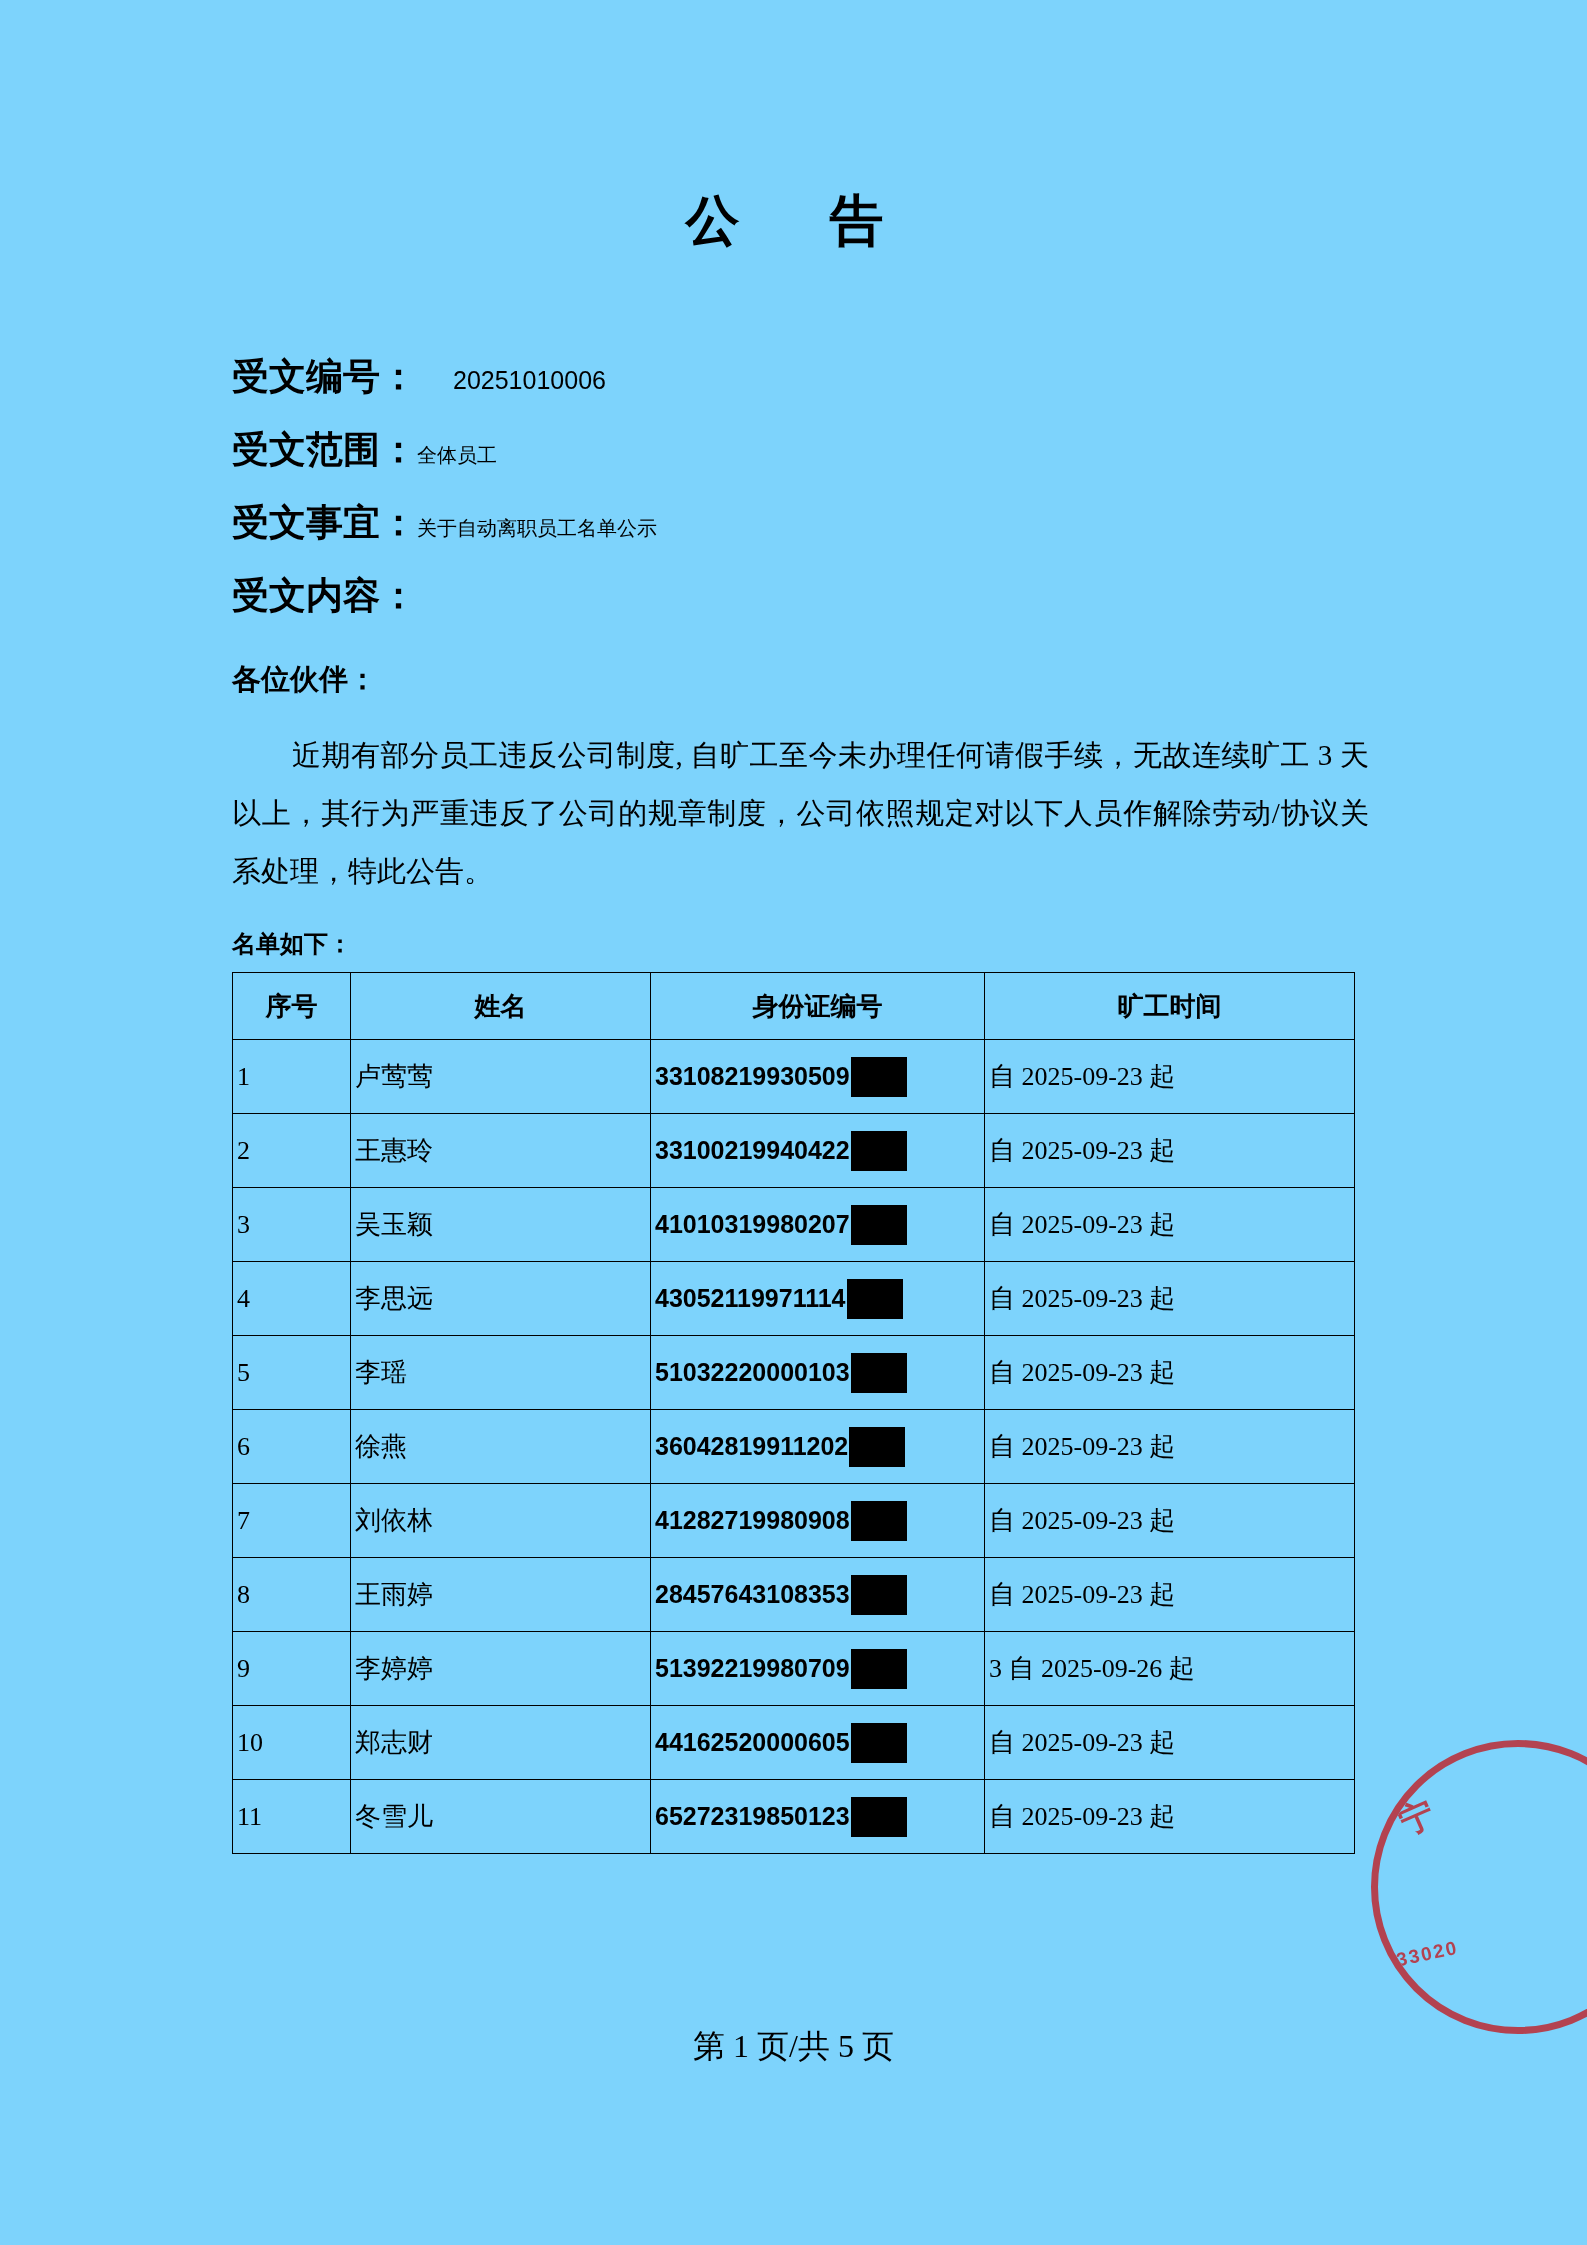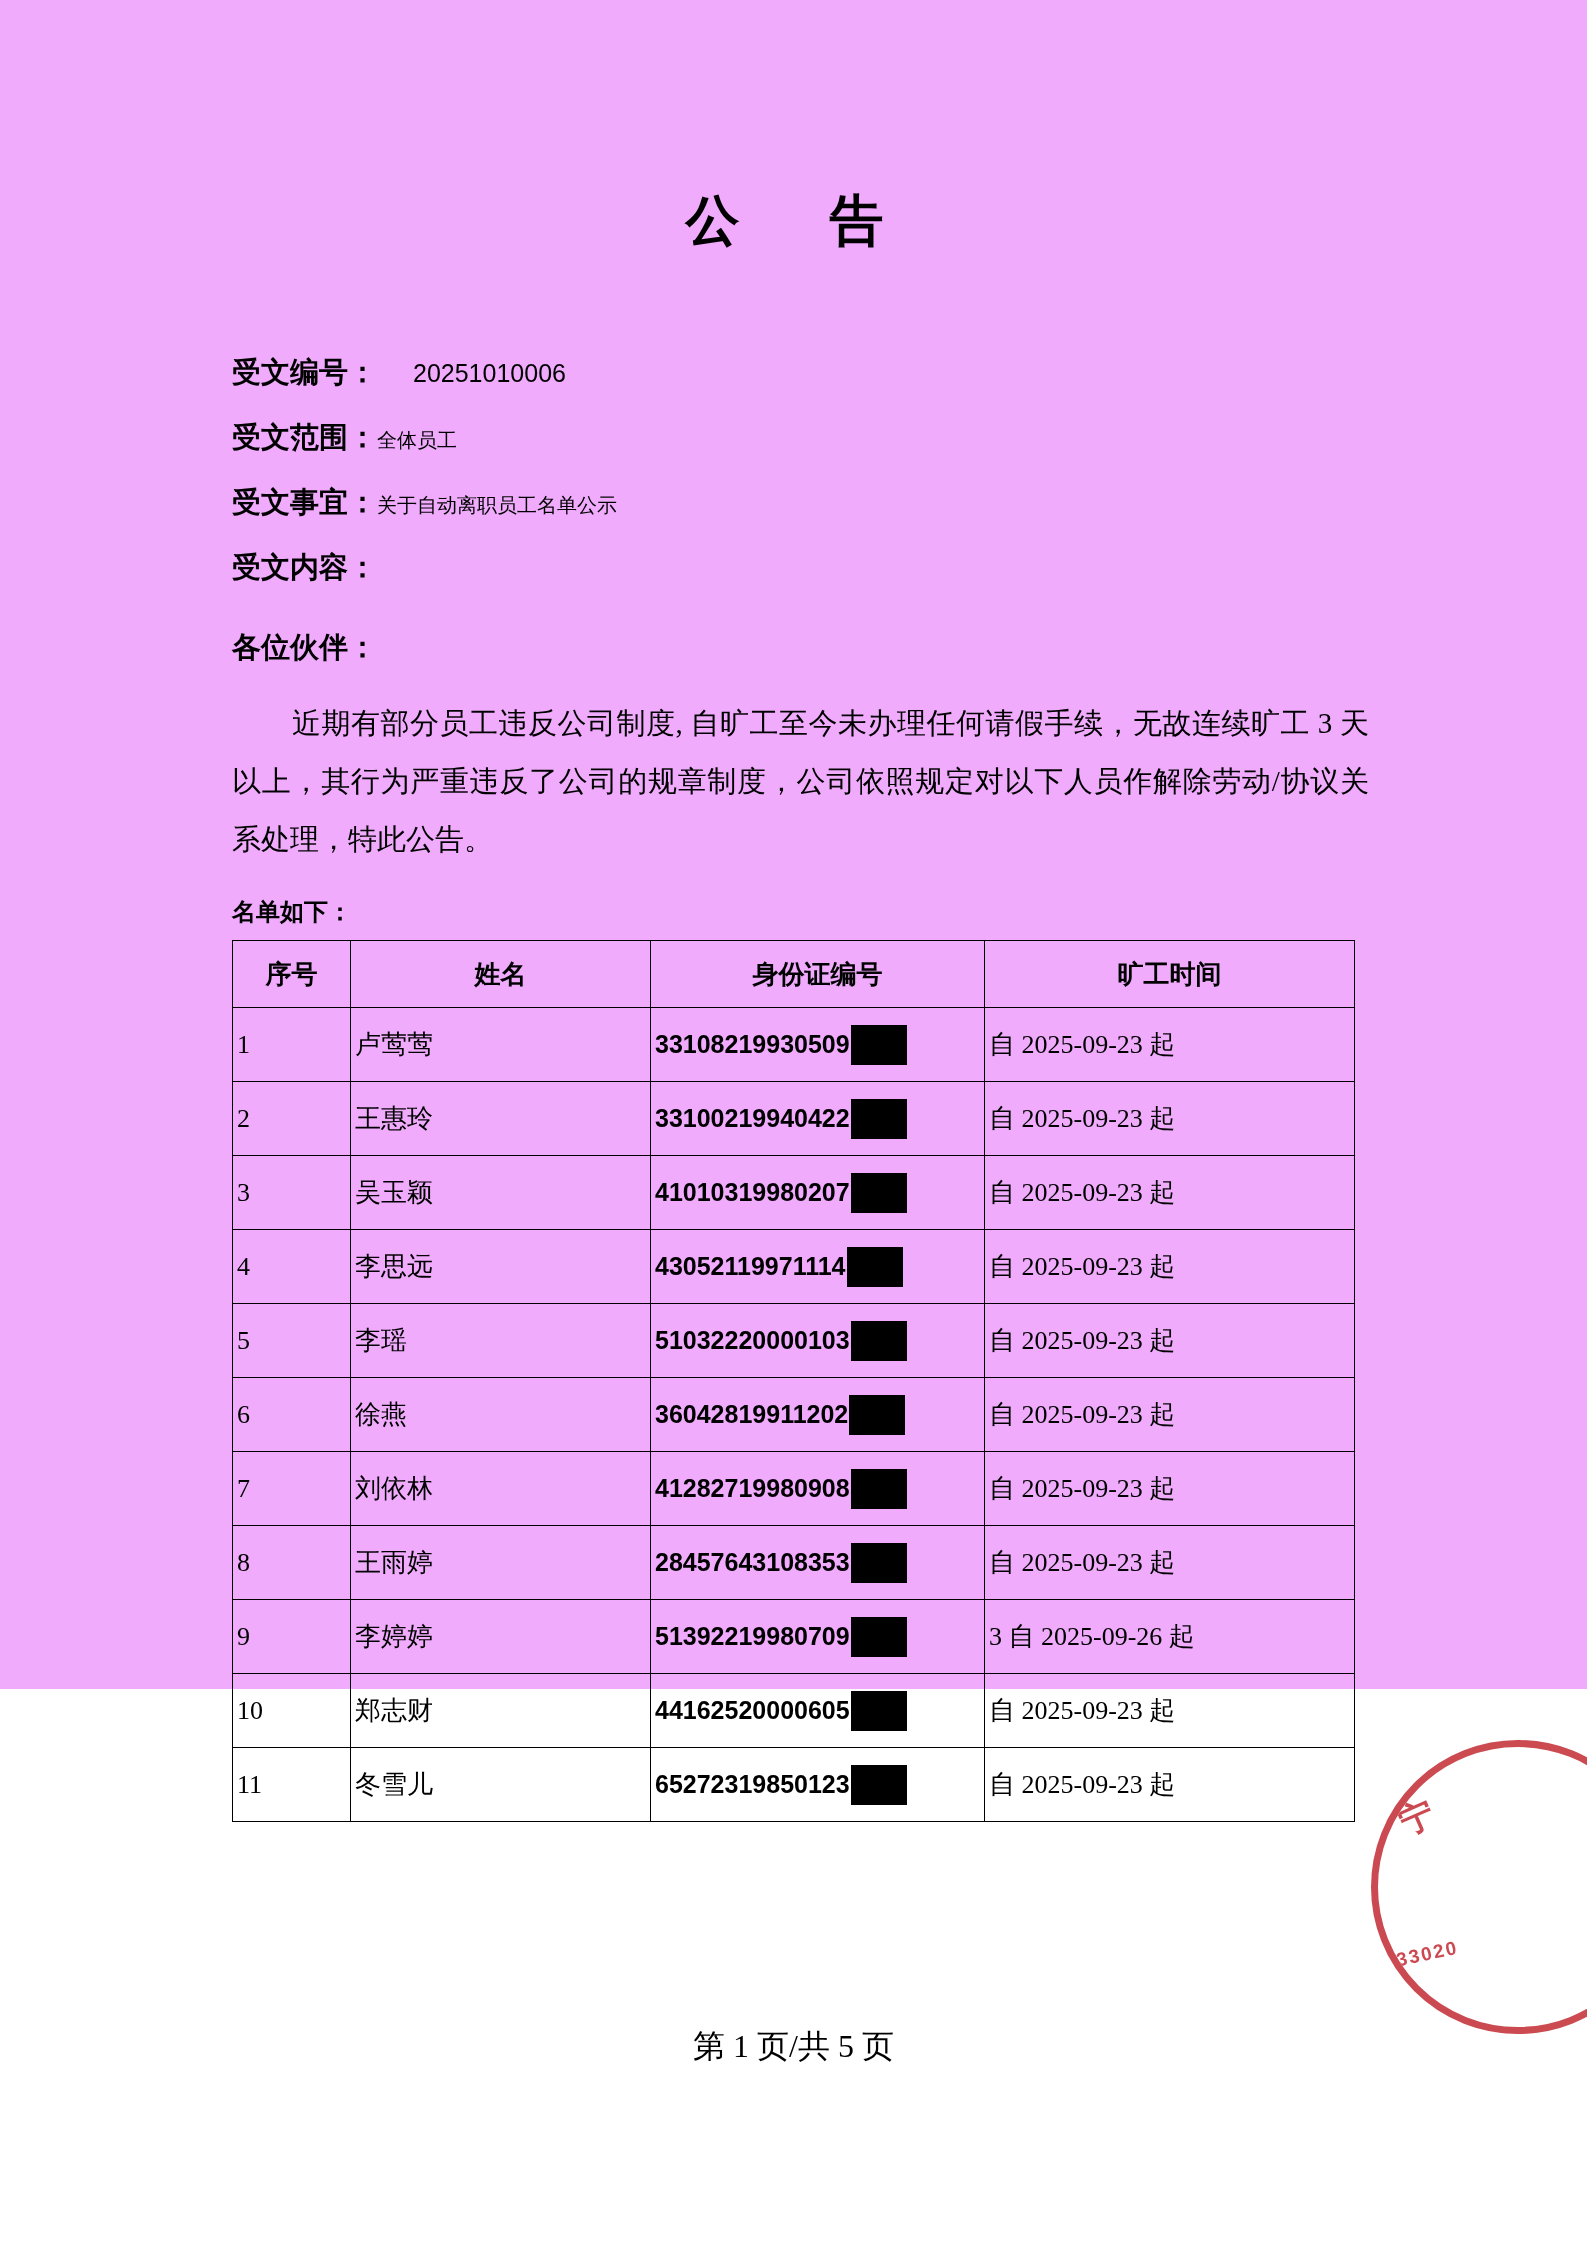--- a/index.html
+++ b/index.html
@@ -12,22 +12,22 @@
     height: 2245px;
     position: relative;
     font-family: "Liberation Serif", "DejaVu Serif", serif;
     color: #000000;
     overflow: hidden;
   }
   .page {
     position: absolute;
     left: 0; top: 0;
     width: 1587px;
-    height: 1689px;
-    background: #f0abfc;
+    height: 2245px;
+    background: #7dd3fc;
   }
   .doc-title {
     text-align: center;
     font-size: 54px;
     font-weight: bold;
     letter-spacing: 18px;
     margin-top: 185px;
     margin-bottom: 0;
     font-family: "Liberation Serif", "DejaVu Serif", serif;
   }
@@ -37,21 +37,21 @@
     margin-top: 100px;
   }
   .meta-row {
     font-size: 29px;
     line-height: 1.0;
     margin-bottom: 36px;
     white-space: nowrap;
   }
   .meta-label {
     font-weight: bold;
-    font-size: 29px;
+    font-size: 37px;
     font-family: Liberation Serif, serif;
   }
   .meta-value {
     font-weight: normal;
     font-size: 20px;
   }
   .meta-value.num {
     font-family: "Liberation Sans", sans-serif;
     font-size: 25px;
     padding-left: 36px;

